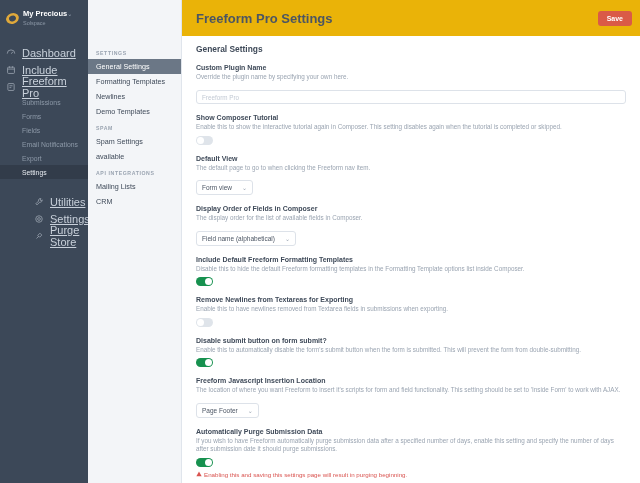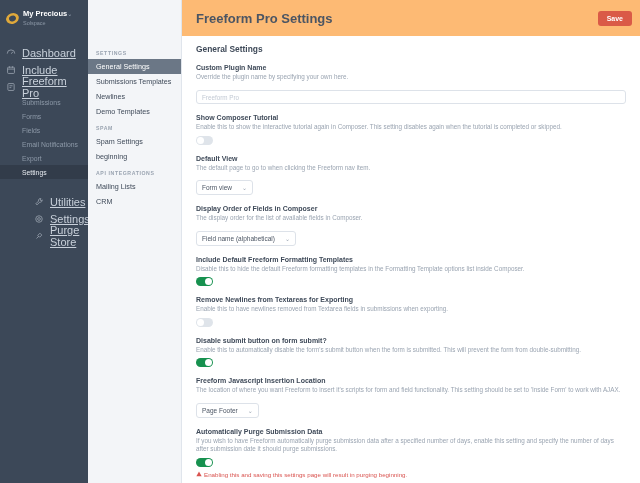--- a/index.html
+++ b/index.html
@@ -59,21 +59,21 @@
   }
   .sec-item {
     font-size: 7.2px; color: #3f4a59; padding: 4px 8px;
     cursor: pointer; height: 15px; display: flex; align-items: center;
   }
   .sec-item.active { background: #6b7786; color: #fff; }
 
   
   .main { flex: 1; height: 483px; background: #fff; position: relative; overflow: hidden; }
   .topbar {
-    height: 36px; background: #fdba74; display: flex;
+    height: 36px; background: #eab308; display: flex;
     align-items: center; justify-content: space-between;
     padding: 0 8px 0 14px;
   }
   .page-title { font-size: 13px; color: #4b5563; }
   .save-btn {
     background: #da5a47; color: #fff; font-size: 7px; font-weight: bold;
     border: none; border-radius: 3px; padding: 4px 9px; cursor: pointer;
   }
   .content { padding: 8px 14px 0 14px; height: 447px; overflow: hidden; }
   .h2 { font-size: 8.4px; font-weight: bold; color: #3f4a59; margin-bottom: 10px; }
@@ -205,35 +205,35 @@
       </div>
     </nav>
   </aside>
 
   <nav class="subnav">
     <div class="sec-head">SETTINGS</div>
     <div class="sec-item active">
         <span>General Settings</span>
       </div>
     <div class="sec-item">
-        <span>Submissions Templates</span>
+        <span>Formatting Templates</span>
       </div>
     <div class="sec-item">
         <span>Newlines</span>
       </div>
     <div class="sec-item">
         <span>Demo Templates</span>
       </div>
 
     <div class="sec-head">SPAM</div>
     <div class="sec-item">
         <span>Spam Settings</span>
       </div>
     <div class="sec-item">
-        <span>beginning</span>
+        <span>available</span>
       </div>
 
     <div class="sec-head">API INTEGRATIONS</div>
     <div class="sec-item">
         <span>Mailing Lists</span>
       </div>
     <div class="sec-item">
         <span>CRM</span>
       </div>
   </nav>

